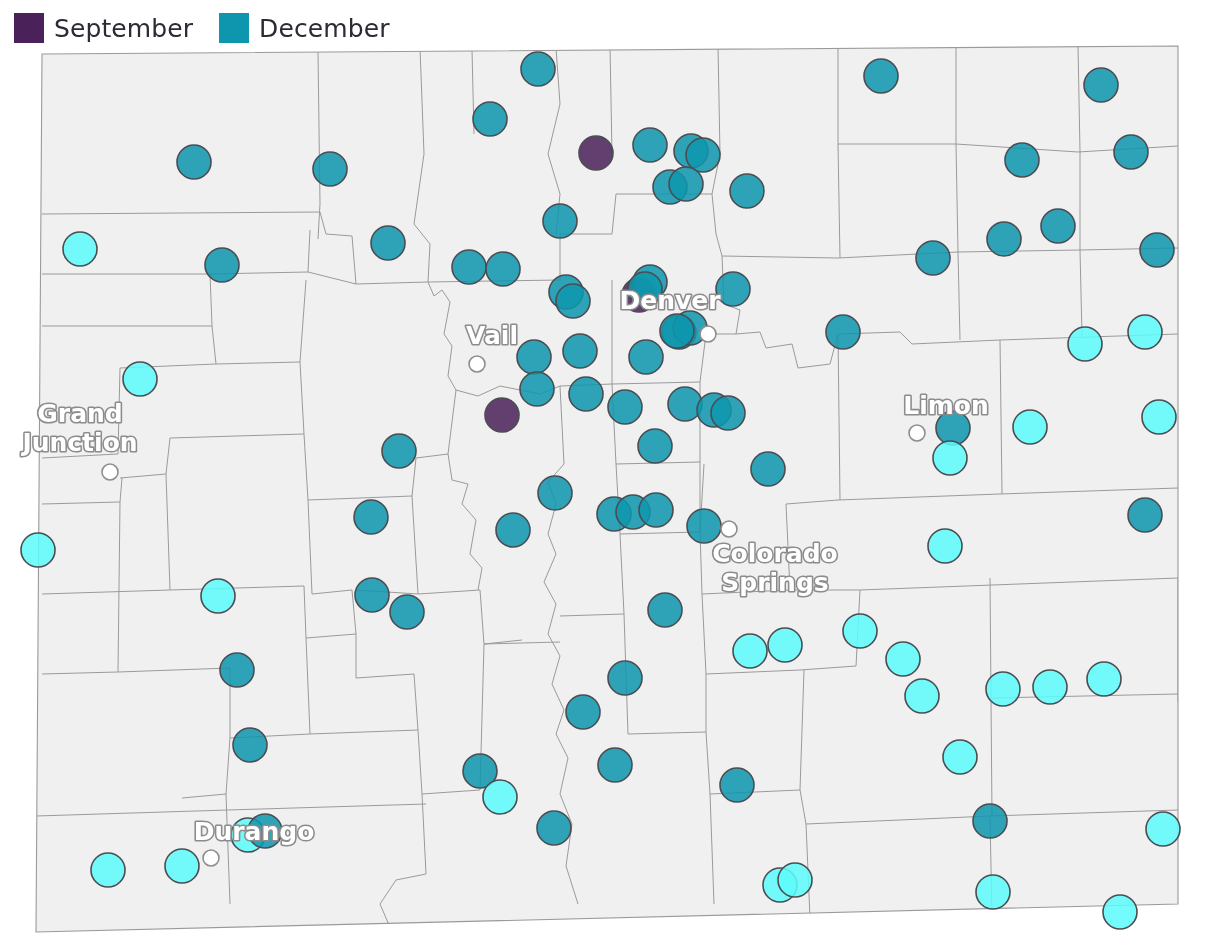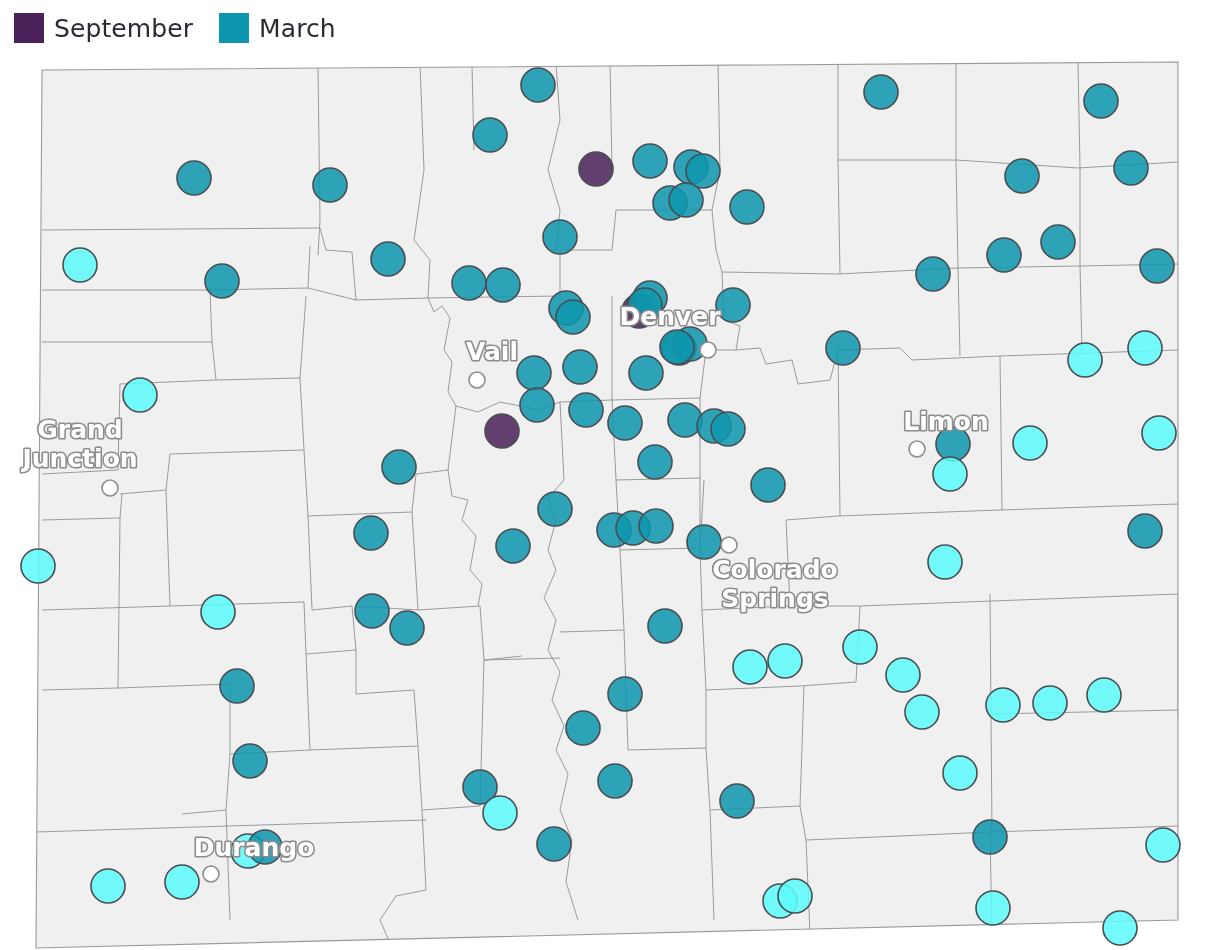--- a/index.html
+++ b/index.html
@@ -24,21 +24,21 @@
   }
   .legend-label {
     font-size: 25px; color: #2a2b33;
     font-family: "DejaVu Sans", sans-serif;
     letter-spacing: 0.1px;
     margin-right: 26px;
     white-space: nowrap;
   }
 
   
-  #map-wrap { position:absolute; left:0; top:50px; width:1220px; height:900px; }
+  #map-wrap { position:absolute; left:0; top:34px; width:1220px; height:900px; }
   svg.map { display:block; }
 
   .state-fill { fill:#f0f0f0; stroke:#9a9a9a; stroke-width:1.1; }
   .county-line { fill:none; stroke:#9a9a9a; stroke-width:1.0; }
 
   .obs { stroke:#4a4d52; stroke-width:1.6; fill-opacity:0.86; }
 
   .city-dot { fill:#ffffff; stroke:#8e8e8e; stroke-width:1.6; }
 
   .city-label {
@@ -58,21 +58,21 @@
 
 <div id="app">
 
   <div id="legend">
     <div class="legend-entry">
       <span class="legend-swatch" id="sw0" style="background: rgb(74, 34, 89);"></span>
       <span class="legend-label">September</span>
     </div>
     <div class="legend-entry">
       <span class="legend-swatch" id="sw1" style="background: rgb(14, 150, 174);"></span>
-      <span class="legend-label">March</span>
+      <span class="legend-label">December</span>
     </div>
   </div>
 
   <div id="map-wrap">
     <svg class="map" width="1220" height="900" viewBox="0 0 1220 900">
 
       <defs>
         <clipPath id="coClip">
           <polygon points="42,20 1178,12 1178,870 36,898"></polygon>
         </clipPath>

